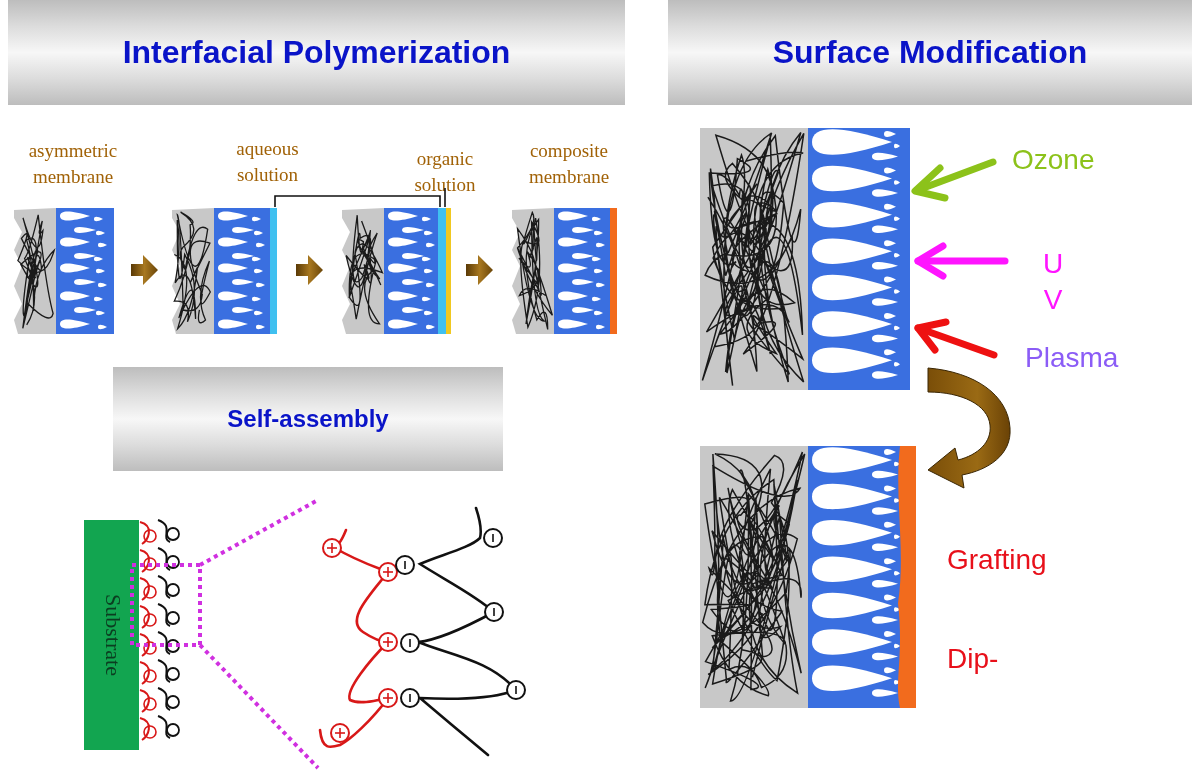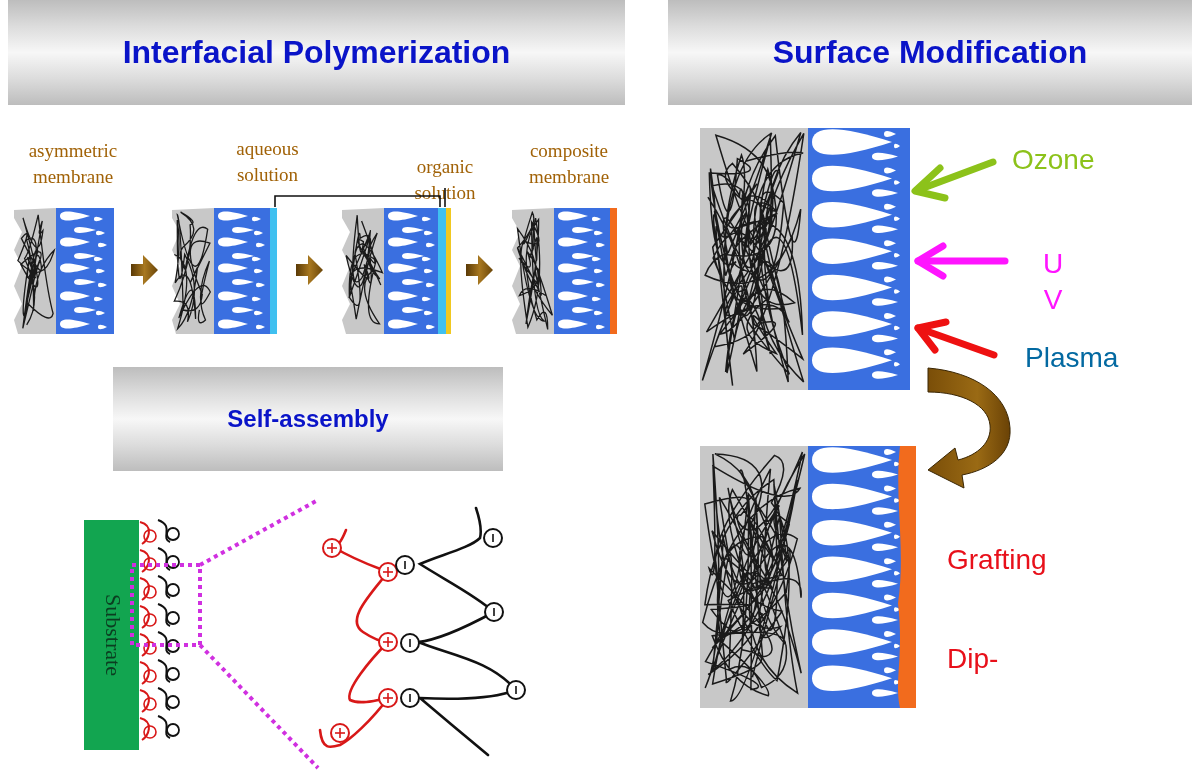--- a/index.html
+++ b/index.html
@@ -28,21 +28,21 @@
 <div class="banner" id="banner-sa">Self-assembly</div>
 
 <div class="serif-label" style="left:8px;top:138px;width:130px;">
   <div>asymmetric</div>
   <div>membrane</div>
 </div>
 <div class="serif-label" style="left:205px;top:136px;width:125px;">
   <div>aqueous</div>
   <div>solution</div>
 </div>
-<div class="serif-label" style="left:385px;top:154px;width:120px;">
+<div class="serif-label" style="left:385px;top:146px;width:120px;">
   <div>organic</div>
   <div>solution</div>
 </div>
 <div class="serif-label" style="left:505px;top:138px;width:128px;">
   <div>composite</div>
   <div>membrane</div>
 </div>
 
 <svg class="svg-layer" width="1199" height="770" viewBox="0 0 1199 770">
   <defs>
@@ -354,20 +354,20 @@
   </g>
 
   <path d="M928,368 C975,372 1008,395 1010,428 C1012,455 988,470 962,475 L964,488 L928,470 L955,448 L958,460 C978,455 992,442 990,425 C988,405 962,392 928,392 Z" fill="url(#curveGrad)" stroke="#3a2604" stroke-width="1"></path>
 </svg>
 
 <div class="colored-label" style="left:1012px;top:144px;color:#8cc21a;">Ozone</div>
 <div class="colored-label" style="left:1043px;top:246px;color:#ff14ff;line-height:36px;text-align:center;">
   <div>U</div>
   <div>V</div>
 </div>
-<div class="colored-label" style="left:1025px;top:342px;color:#0369a1;">Plasma</div>
+<div class="colored-label" style="left:1025px;top:342px;color:#8b5cf6;">Plasma</div>
 
 <div class="colored-label" style="left:947px;top:541px;color:#e8101a;line-height:38px;">
   <div>Grafting</div>
 </div>
 <div class="colored-label" style="left:947px;top:640px;color:#e8101a;line-height:38px;">
   <div>Dip-</div>
 </div>
 
 </body></html>

